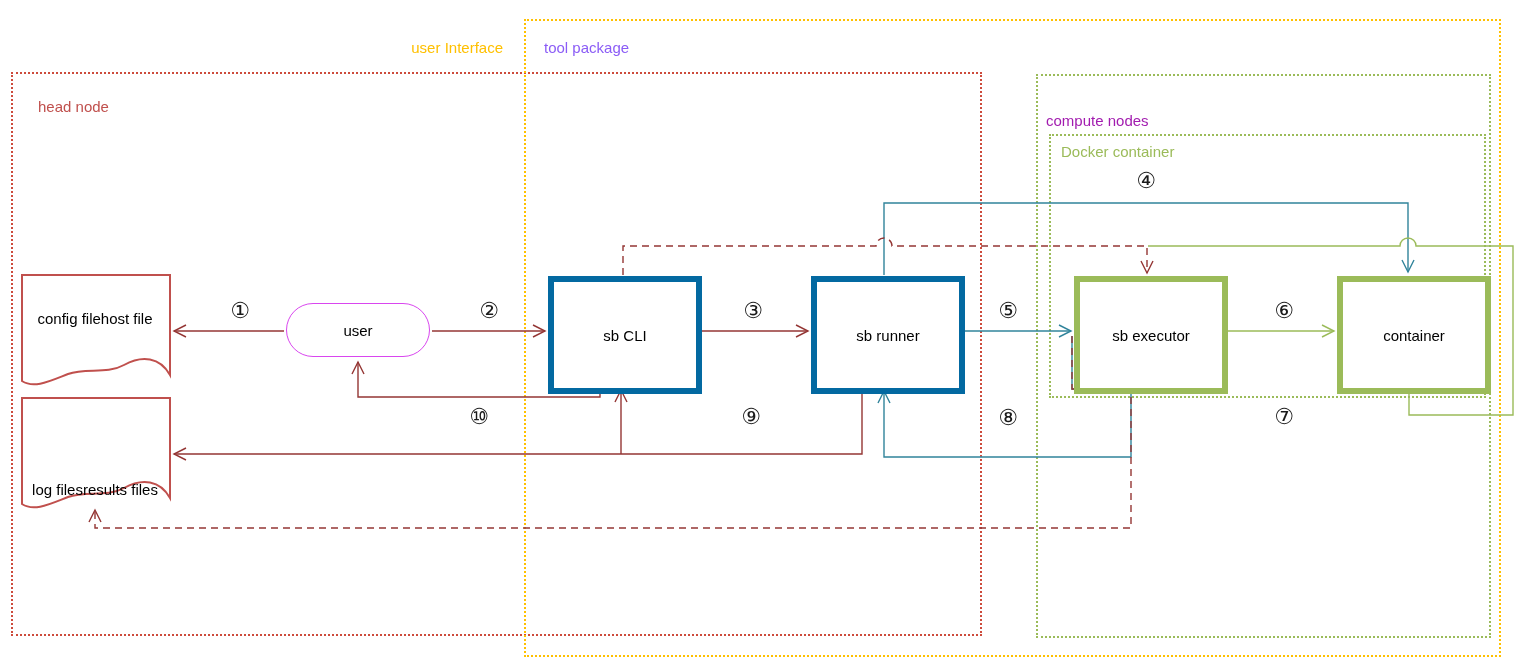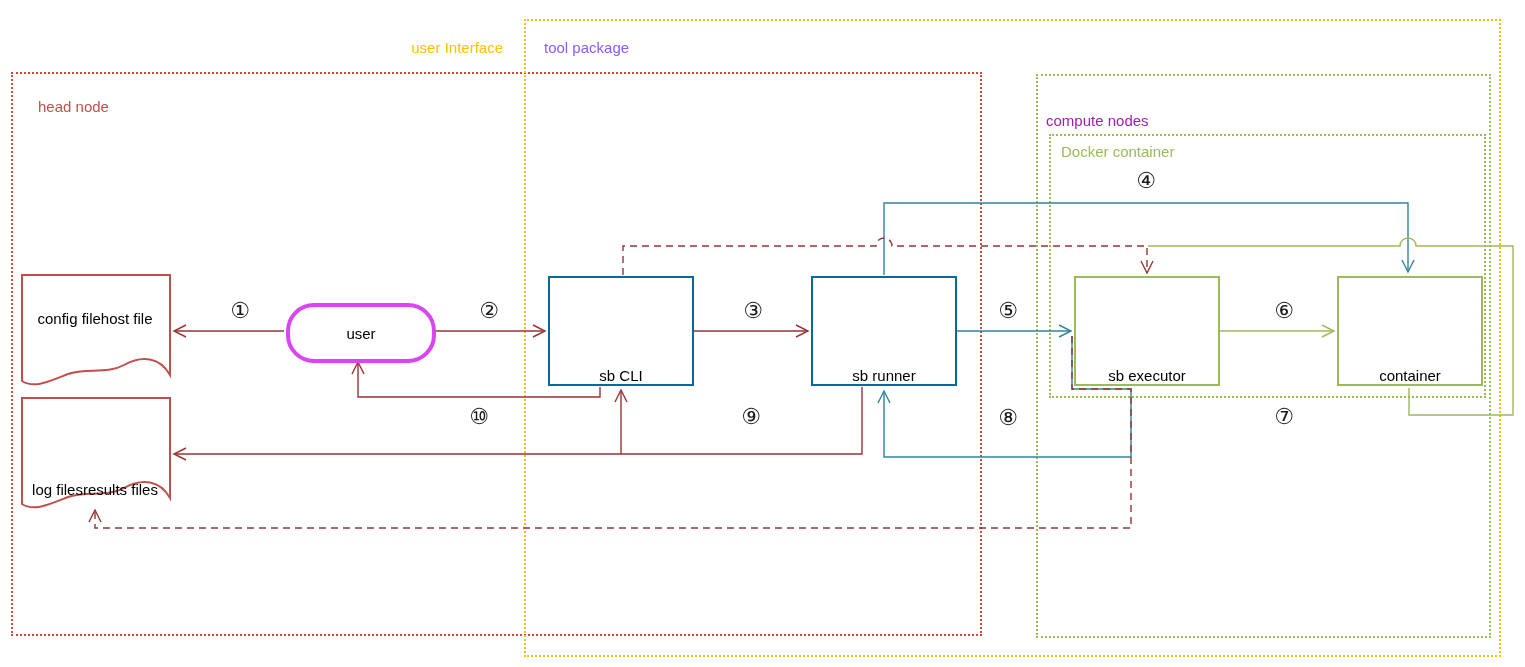--- a/index.html
+++ b/index.html
@@ -17,23 +17,23 @@
   #l-head   {left:38px;  top:98px;  color:#c0504d;}
   #l-tool   {left:544px; top:39px;  color:#8b5cf6;}
   #l-ui     {left:375px; top:39px;  width:128px;text-align:right;color:#ffc000;}
   #l-compute{left:1046px;top:112px;  color:#a21caf;}
   #l-docker {left:1061px;top:143px; color:#9bbb59;}
 
   #connectors{position:absolute;left:0;top:0;z-index:2;}
 
   .node{position:absolute;background:#fff;display:flex;align-items:center;justify-content:center;
         font-size:15px;color:#000;z-index:3;text-align:center;}
-  .rect{width:142px;height:106px;border:2px solid #0369a1;align-items:flex-end;}
+  .rect{width:142px;height:106px;border:6px solid #0369a1;}
   .green-rect{border-color:#9bbb59;}
-  #n-user{left:286px;top:303px;width:142px;height:52px;border:4px solid #d946ef;border-radius:28px;}
+  #n-user{left:286px;top:303px;width:142px;height:52px;border:1px solid #d946ef;border-radius:28px;}
   #n-cli{left:548px;top:276px;}
   #n-runner{left:811px;top:276px;}
   #n-exec{left:1074px;top:276px;}
   #n-bench{left:1337px;top:276px;}
 
   .docshape{position:absolute;z-index:3;}
   #doc-config{left:20px;top:273px;}
   #doc-log{left:20px;top:396px;}
   .doctext{position:absolute;width:150px;height:85px;display:flex;flex-direction:row;
            align-items:center;justify-content:center;font-size:15px;line-height:22px;z-index:4;}

